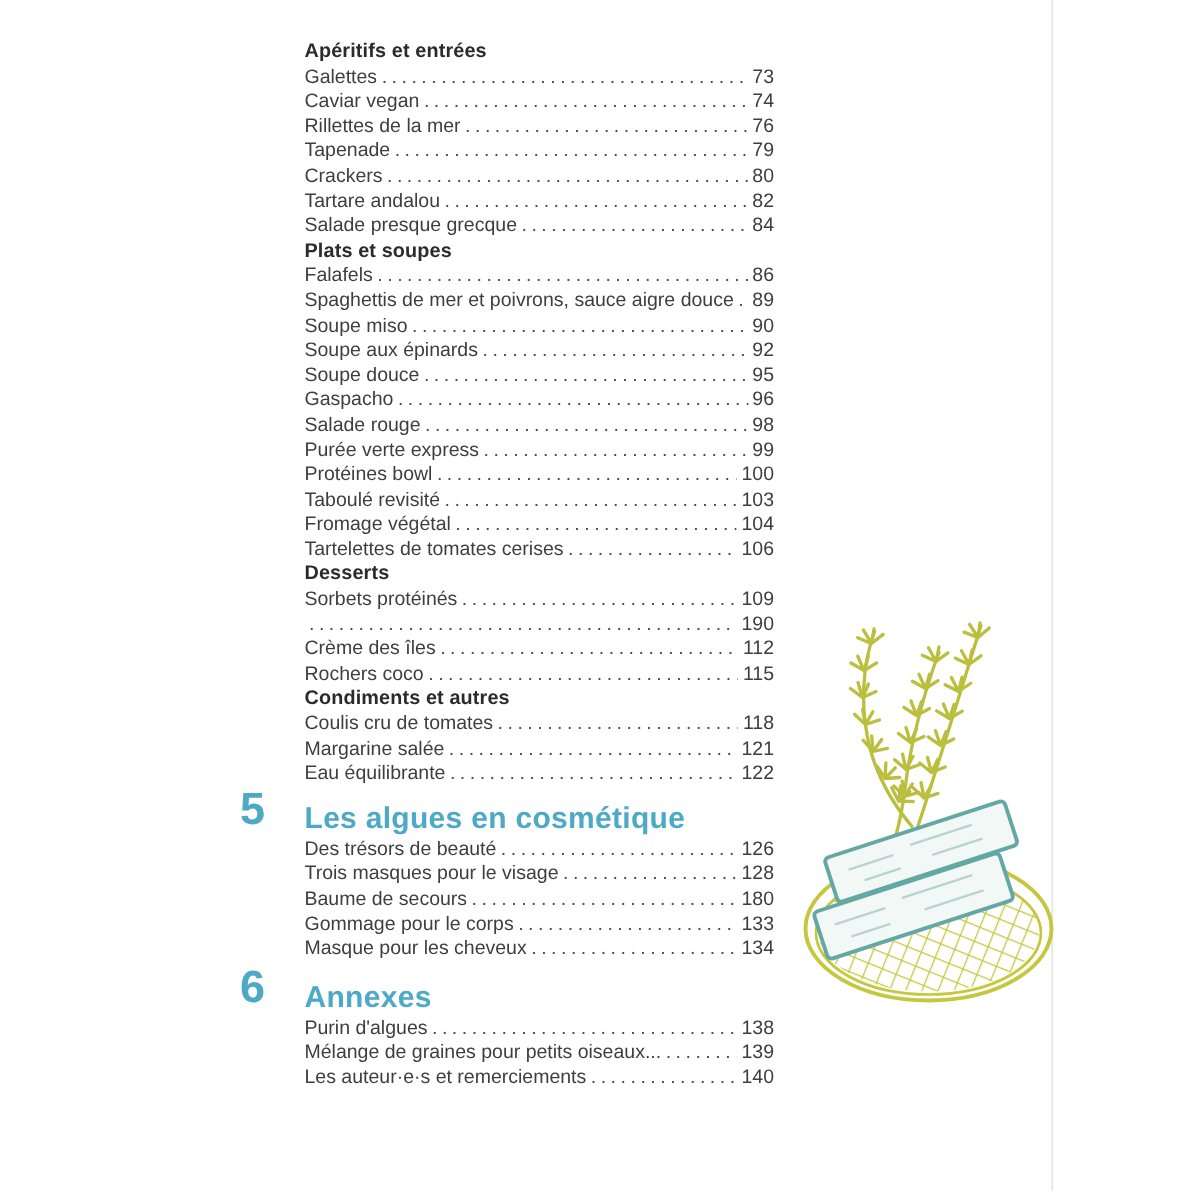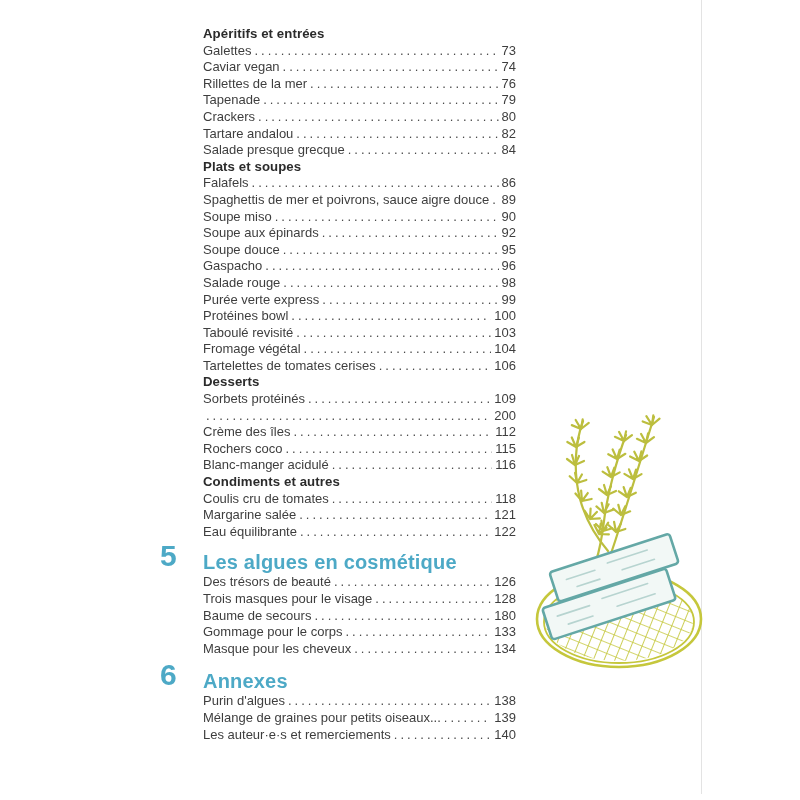--- a/index.html
+++ b/index.html
@@ -165,36 +165,31 @@
         <span class="pg">106</span>
       </div>
       <div class="group-heading">Desserts</div>
       <div class="entry">
         <span class="label">Sorbets protéinés</span>
         <span class="dots"></span>
         <span class="pg">109</span>
       </div>
       <div class="entry">
         <span class="dots"></span>
-        <span class="pg">200</span>
+        <span class="pg">190</span>
       </div>
       <div class="entry">
         <span class="label">Crème des îles</span>
         <span class="dots"></span>
         <span class="pg">112</span>
       </div>
       <div class="entry">
         <span class="label">Rochers coco</span>
         <span class="dots"></span>
         <span class="pg">115</span>
-      </div>
-      <div class="entry">
-        <span class="label">Blanc-manger acidulé</span>
-        <span class="dots"></span>
-        <span class="pg">116</span>
       </div>
       <div class="group-heading">Condiments et autres</div>
       <div class="entry">
         <span class="label">Coulis cru de tomates</span>
         <span class="dots"></span>
         <span class="pg">118</span>
       </div>
       <div class="entry">
         <span class="label">Margarine salée</span>
         <span class="dots"></span>

